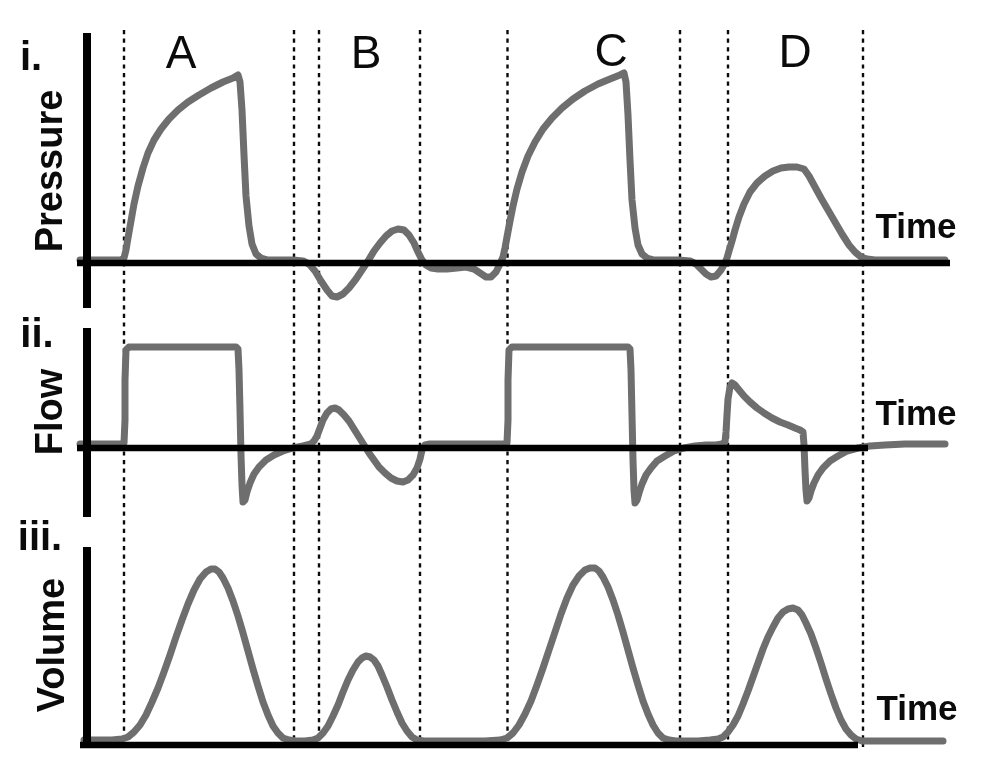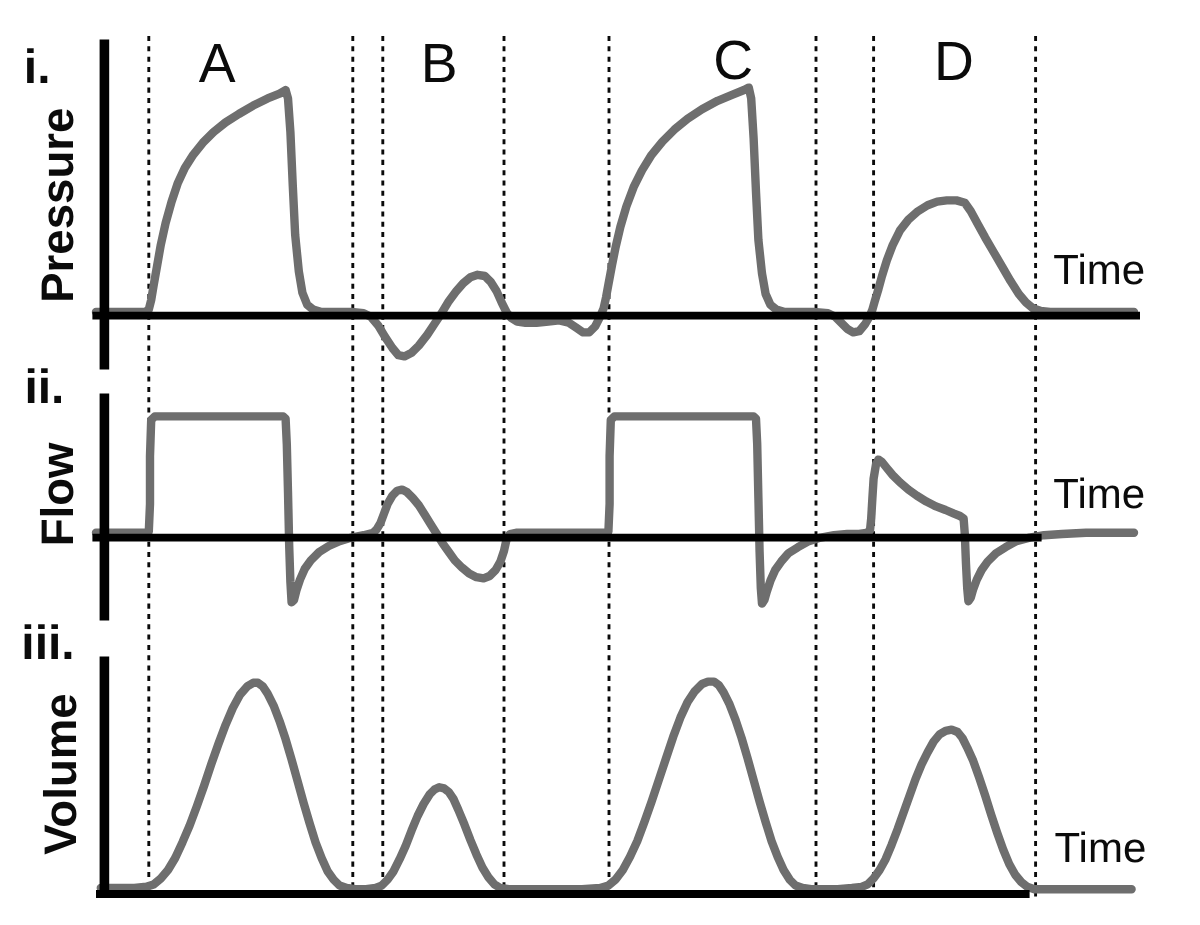--- a/index.html
+++ b/index.html
@@ -14,21 +14,21 @@
   .lbl{
     position:absolute;
     color:#0b0b0b;
     white-space:nowrap;
     line-height:1;
     transform:translate(-50%,-50%);
   }
   .idx{font-size:40px;font-weight:bold;}
   .rot{font-size:38px;font-weight:bold;transform:translate(-50%,-50%) rotate(-90deg);}
   .breath{font-size:46px;font-weight:400;}
-  .time{font-size:35px;font-weight:normal;}
+  .time{font-size:35px;font-weight:bold;}
 </style>
 </head>
 <body>
 
 <div class="fig">
 
   <svg id="wave-svg" width="1000" height="771" viewBox="0 0 1000 771">
       <line x1="124" y1="30" x2="124" y2="747" stroke="#0a0a0a" stroke-width="2.4" stroke-dasharray="4.2 4.4"></line>
       <line x1="294" y1="30" x2="294" y2="747" stroke="#0a0a0a" stroke-width="2.4" stroke-dasharray="4.2 4.4"></line>
       <line x1="319" y1="30" x2="319" y2="747" stroke="#0a0a0a" stroke-width="2.4" stroke-dasharray="4.2 4.4"></line>
@@ -42,21 +42,21 @@
       <path d="M84,740 L100,740 L112,740 L122,739 L128,737 L134,732 L140,725 L146,715 L152,702 L158,688 L164,672 L170,655 L176,637 L182,620 L188,604 L194,590 L200,579 L206,572 L211,569 L215,569 L219,572 L223,578 L228,588 L233,601 L238,616 L243,633 L248,651 L253,669 L258,686 L263,702 L268,715 L273,726 L278,733 L283,738 L289,740 L296,741 L305,741 L313,740 L318,738 L323,733 L328,726 L333,716 L338,705 L343,692 L348,680 L353,670 L358,662 L362,658 L366,656 L370,657 L374,660 L378,666 L382,675 L387,687 L392,700 L397,712 L402,723 L407,731 L412,737 L417,740 L424,741 L435,741 L450,741 L468,741 L485,741 L500,740 L507,738 L513,733 L519,725 L525,714 L531,701 L537,685 L543,668 L549,650 L555,632 L561,614 L567,598 L573,585 L579,576 L585,570 L590,568 L595,568 L599,571 L603,577 L608,587 L613,600 L618,615 L623,632 L628,650 L633,668 L638,685 L643,701 L648,714 L653,725 L658,733 L663,738 L669,740 L676,741 L686,741 L698,741 L710,740 L718,739 L723,737 L728,732 L733,725 L738,716 L743,704 L748,691 L753,677 L758,663 L763,649 L768,637 L773,627 L778,618 L783,612 L788,609 L793,608 L798,610 L802,615 L806,623 L811,634 L816,648 L821,663 L826,679 L831,694 L836,708 L841,720 L846,729 L851,735 L856,739 L862,741 L870,741 L885,741 L905,741 L925,741 L943,741" fill="none" stroke="#6e6e6e" stroke-width="7" stroke-linejoin="round" stroke-linecap="round"></path>
       <line x1="77" y1="263" x2="950" y2="263" stroke="#000000" stroke-width="6.5"></line>
       <line x1="87" y1="33" x2="87" y2="308" stroke="#000000" stroke-width="8"></line>
       <line x1="77" y1="448" x2="868" y2="448" stroke="#000000" stroke-width="6.5"></line>
       <line x1="87" y1="328" x2="87" y2="517" stroke="#000000" stroke-width="8"></line>
       <line x1="80" y1="745" x2="858" y2="745" stroke="#000000" stroke-width="6.5"></line>
       <line x1="87" y1="547" x2="87" y2="747" stroke="#000000" stroke-width="8"></line>
     </svg>
 
   <div class="lbl idx" style="left:31px;top:56px">i.</div>
-  <div class="lbl idx" style="left:37px;top:323px">ii.</div>
+  <div class="lbl idx" style="left:37px;top:333px">ii.</div>
   <div class="lbl idx" style="left:40px;top:536px">iii.</div>
 
   <div class="lbl rot" style="left:49px;top:171px">Pressure</div>
   <div class="lbl rot" style="left:49px;top:412px">Flow</div>
   <div class="lbl rot" style="left:51px;top:645px">Volume</div>
 
   <div class="lbl breath" style="left:181px;top:52px">A</div>
   <div class="lbl breath" style="left:366px;top:52px">B</div>
   <div class="lbl breath" style="left:611px;top:50px">C</div>
   <div class="lbl breath" style="left:795px;top:51px">D</div>

